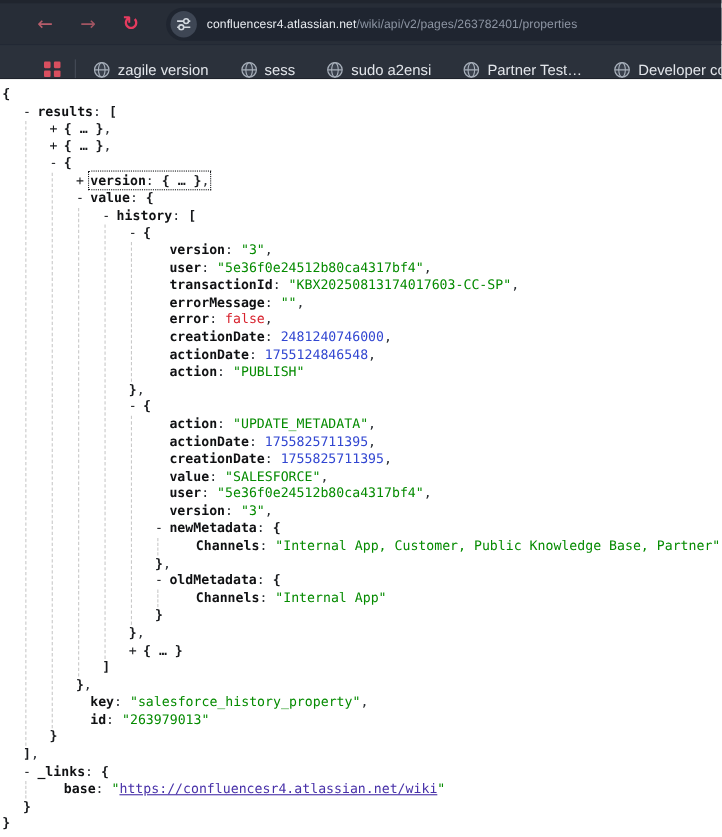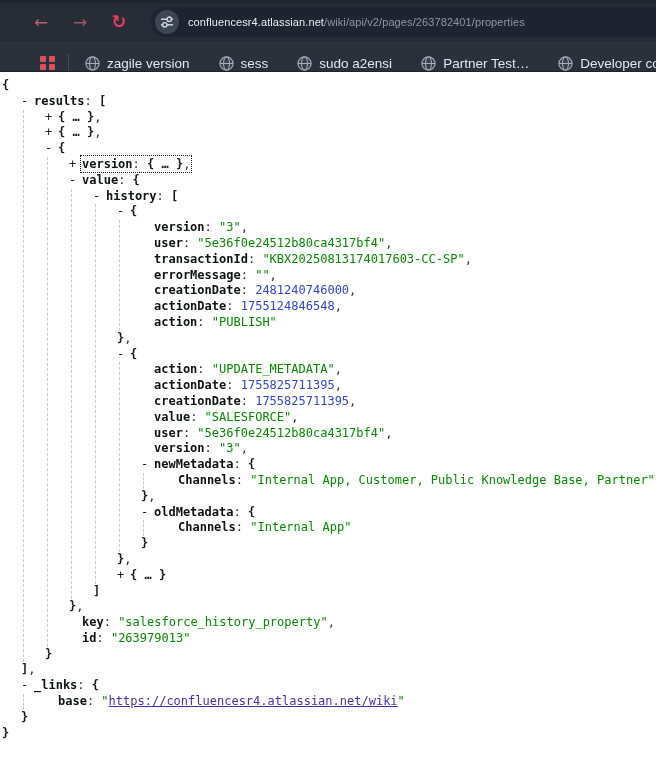--- a/index.html
+++ b/index.html
@@ -126,20 +126,21 @@
           <div class="row"><span class="mk">-</span><span class="k">value</span><span>: </span><span class="b">{</span></div>
           <div class="kids">
             <div class="row"><span class="mk">-</span><span class="k">history</span><span>: </span><span class="b">[</span></div>
             <div class="kids">
               <div class="row"><span class="mk">-</span><span class="b">{</span></div>
               <div class="kids">
                 <div class="row leaf"><span class="k">version</span><span>: </span><span class="vs">"3"</span><span>,</span></div>
                 <div class="row leaf"><span class="k">user</span><span>: </span><span class="vs">"5e36f0e24512b80ca4317bf4"</span><span>,</span></div>
                 <div class="row leaf"><span class="k">transactionId</span><span>: </span><span class="vs">"KBX20250813174017603-CC-SP"</span><span>,</span></div>
                 <div class="row leaf"><span class="k">errorMessage</span><span>: </span><span class="vs">""</span><span>,</span></div>
+                <div class="row leaf"><span class="k">error</span><span>: </span><span class="vb">false</span><span>,</span></div>
                 <div class="row leaf"><span class="k">creationDate</span><span>: </span><span class="vn">2481240746000</span><span>,</span></div>
                 <div class="row leaf"><span class="k">actionDate</span><span>: </span><span class="vn">1755124846548</span><span>,</span></div>
                 <div class="row leaf"><span class="k">action</span><span>: </span><span class="vs">"PUBLISH"</span></div>
               </div>
               <div class="row"><span class="b">}</span><span>,</span></div>
               <div class="row"><span class="mk">-</span><span class="b">{</span></div>
               <div class="kids">
                 <div class="row leaf"><span class="k">action</span><span>: </span><span class="vs">"UPDATE_METADATA"</span><span>,</span></div>
                 <div class="row leaf"><span class="k">actionDate</span><span>: </span><span class="vn">1755825711395</span><span>,</span></div>
                 <div class="row leaf"><span class="k">creationDate</span><span>: </span><span class="vn">1755825711395</span><span>,</span></div>

